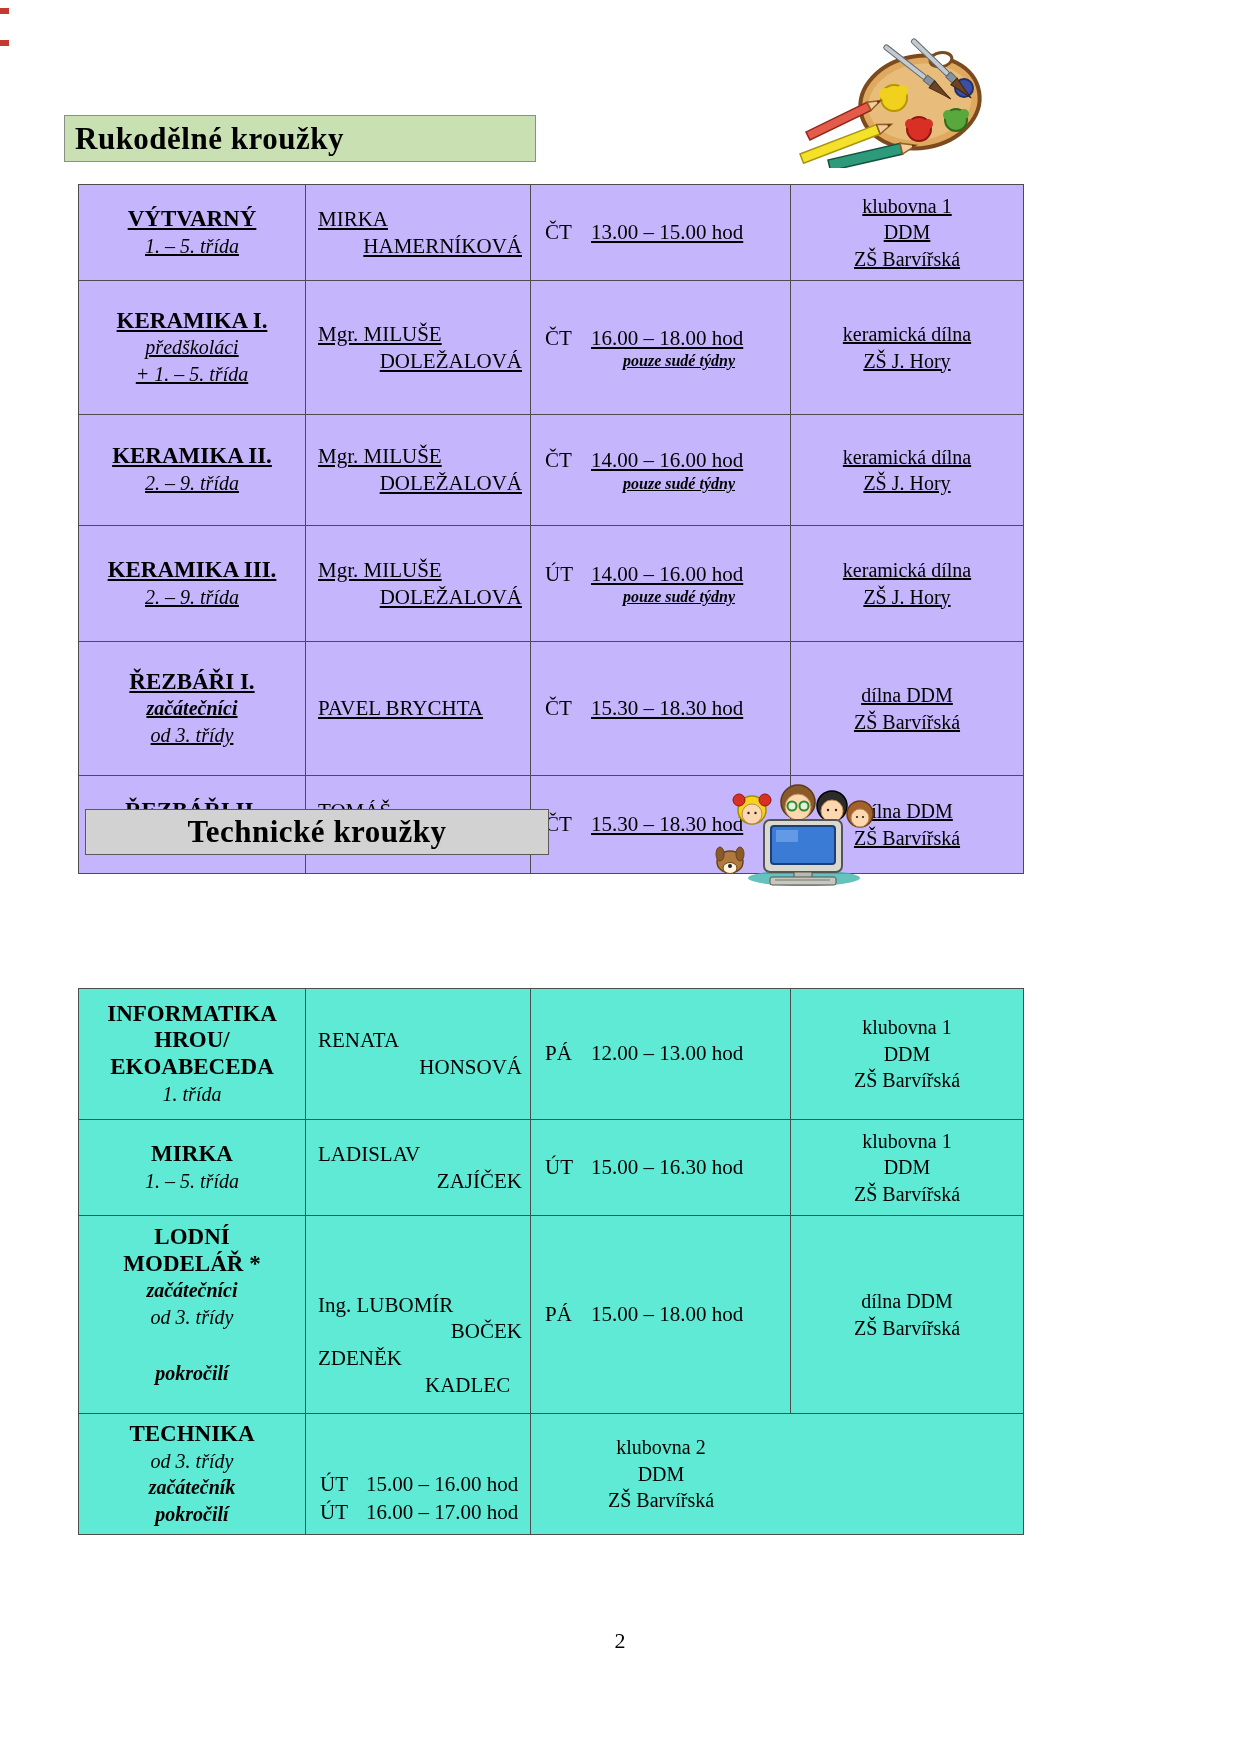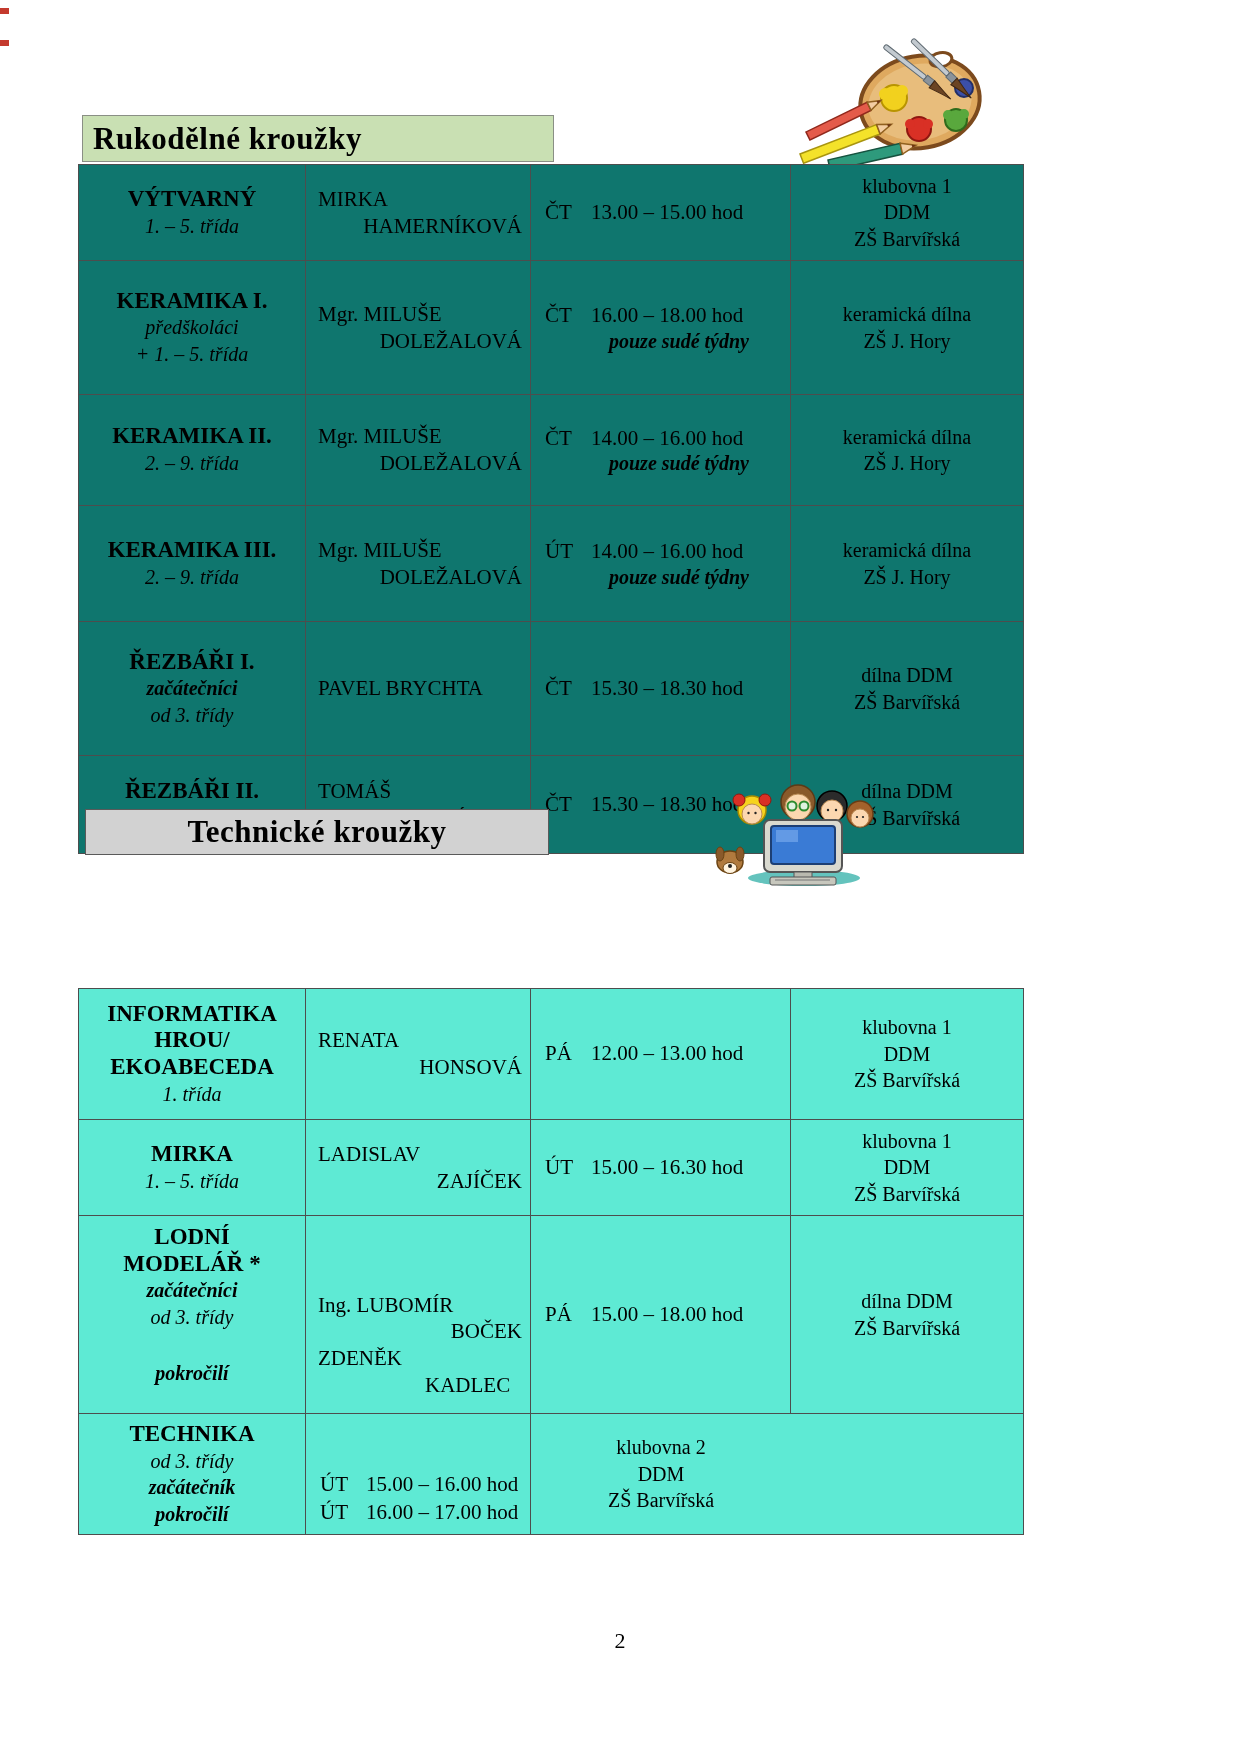--- a/index.html
+++ b/index.html
@@ -6,26 +6,26 @@
   body {
     width:1240px; height:1753px; background:#ffffff;
     font-family:"Liberation Serif", serif; color:#000;
     position:relative; overflow:hidden;
   }
   .edge-mark { position:absolute; left:0; width:9px; height:6px; background:#c43a2e; }
 
   
   .hdr { position:absolute; display:flex; align-items:center; box-sizing:border-box; }
   .hdr span { font-weight:bold; font-size:31px; letter-spacing:0.5px; }
-  #hdr1 { left:82px; top:115px; width:472px; height:47px; background:#c9e0b3; border:1px solid #8a8f85; padding-left:10px; }
+  #hdr1 { left:64px; top:115px; width:472px; height:47px; background:#c9e0b3; border:1px solid #8a8f85; padding-left:10px; }
   #hdr2 { left:85px; top:809px; width:464px; height:46px; background:#d2d2d2; border:1px solid #5a5a5a; justify-content:center; }
 
   
   .table { position:absolute; left:78px; width:944px; border:1px solid #4d4d4d; box-sizing:content-box; }
-  #table1 { top:164px; background:#0f766e; }
+  #table1 { top:184px; background:#c4b5fd;text-decoration:underline; }
   #table2 { top:988px; background:#5eead4; }
   .trow { display:grid; grid-template-columns:227px 225px 260px 232px; }
   .trow + .trow { border-top:1px solid #4d4d4d; }
   .cell { border-right:1px solid #4d4d4d; box-sizing:border-box; display:flex; flex-direction:column; justify-content:center; }
   .cell:last-child { border-right:none; }
 
   .c1 { text-align:center; padding:4px 6px; }
   .c1.top { justify-content:flex-start; padding-top:8px; }
   .aname { font-weight:bold; font-size:23px; line-height:1.16; }
   .adetail { font-style:italic; font-size:20px; line-height:1.32; }
@@ -36,21 +36,21 @@
   .c2.bot { justify-content:flex-end; padding-bottom:14px; }
   .c2.topish { justify-content:flex-start; padding-top:14px; }
   .iline { font-size:21px; line-height:1.28; text-align:left; }
   .iline.right { text-align:right; }
   .iline.indent { margin-left:107px; }
 
   .c3 { padding-left:14px; }
   .c3.bot { justify-content:flex-end; padding-bottom:8px; }
   .tl { font-size:21px; line-height:1.3; }
   .day { display:inline-block; min-width:46px; }
-  .note { font-weight:bold; font-style:italic; font-size:20px; margin-left:46px; width:176px; text-align:center; }
+  .note { font-weight:bold; font-style:italic; font-size:16px; margin-left:46px; width:176px; text-align:center; }
 
   .c4 { text-align:center; padding:4px 6px; }
   .loc { font-size:20px; line-height:1.32; }
 
   .artwork { position:absolute; }
   #pagenum { position:absolute; left:0; top:1628px; width:1240px; text-align:center; font-size:22px; }
 </style>
 </head>
 <body>
 

